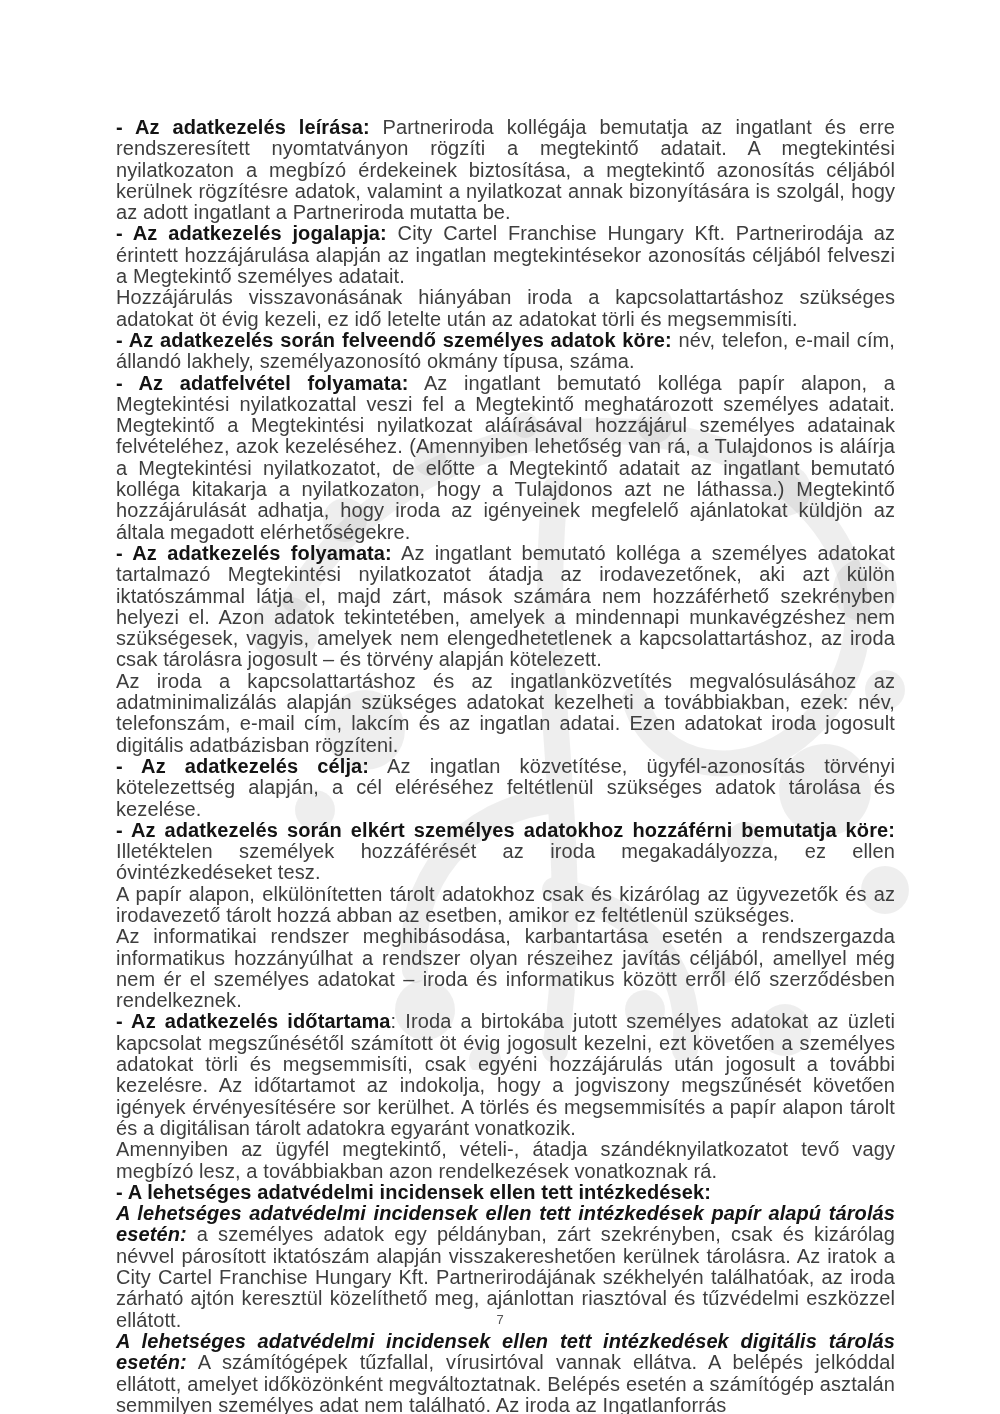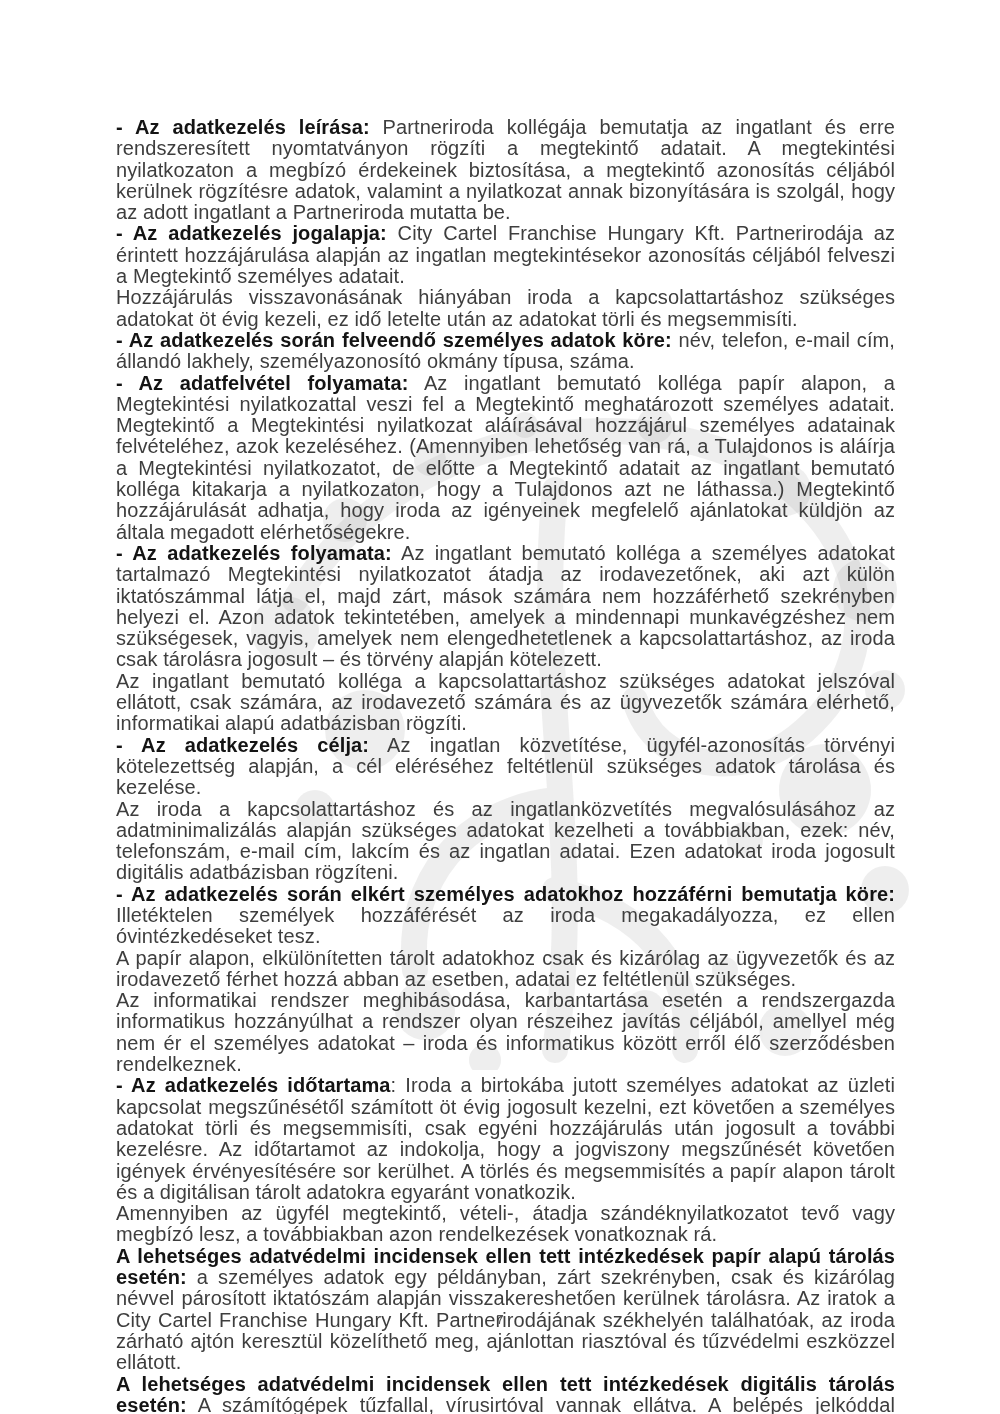--- a/index.html
+++ b/index.html
@@ -40,20 +40,21 @@
     margin: 0;
     padding: 0;
   }
   .lead-b {
     font-weight: bold;
     font-style: normal;
     color: #141414;
   }
   .lead-bi {
     font-weight: bold;
+    font-style: italic;
     color: #141414;
   }
   .page-number {
     position: absolute;
     left: 0;
     top: 1312px;
     width: 100%;
     text-align: center;
     z-index: 1;
     color: #555555;
@@ -96,27 +97,27 @@
     </g>
   </svg>
 
   <div class="content">
     <p class="para"><span class="lead-b">- Az adatkezelés leírása:</span><span> Partneriroda kollégája bemutatja az ingatlant és erre rendszeresített nyomtatványon rögzíti a megtekintő adatait. A megtekintési nyilatkozaton a megbízó érdekeinek biztosítása, a megtekintő azonosítás céljából kerülnek rögzítésre adatok, valamint a nyilatkozat annak bizonyítására is szolgál, hogy az adott ingatlant a Partneriroda mutatta be.</span></p>
     <p class="para"><span class="lead-b">- Az adatkezelés jogalapja:</span><span> City Cartel Franchise Hungary Kft. Partnerirodája az érintett hozzájárulása alapján az ingatlan megtekintésekor azonosítás céljából felveszi a Megtekintő személyes adatait.</span></p>
     <p class="para"><span>Hozzájárulás visszavonásának hiányában iroda a kapcsolattartáshoz szükséges adatokat öt évig kezeli, ez idő letelte után az adatokat törli és megsemmisíti.</span></p>
     <p class="para"><span class="lead-b">- Az adatkezelés során felveendő személyes adatok köre:</span><span> név, telefon, e-mail cím, állandó lakhely, személyazonosító okmány típusa, száma.</span></p>
     <p class="para"><span class="lead-b">- Az adatfelvétel folyamata:</span><span> Az ingatlant bemutató kolléga papír alapon, a Megtekintési nyilatkozattal veszi fel a Megtekintő meghatározott személyes adatait. Megtekintő a Megtekintési nyilatkozat aláírásával hozzájárul személyes adatainak felvételéhez, azok kezeléséhez. (Amennyiben lehetőség van rá, a Tulajdonos is aláírja a Megtekintési nyilatkozatot, de előtte a Megtekintő adatait az ingatlant bemutató kolléga kitakarja a nyilatkozaton, hogy a Tulajdonos azt ne láthassa.) Megtekintő hozzájárulását adhatja, hogy iroda az igényeinek megfelelő ajánlatokat küldjön az általa megadott elérhetőségekre.</span></p>
     <p class="para"><span class="lead-b">- Az adatkezelés folyamata:</span><span> Az ingatlant bemutató kolléga a személyes adatokat tartalmazó Megtekintési nyilatkozatot átadja az irodavezetőnek, aki azt külön iktatószámmal látja el, majd zárt, mások számára nem hozzáférhető szekrényben helyezi el. Azon adatok tekintetében, amelyek a mindennapi munkavégzéshez nem szükségesek, vagyis, amelyek nem elengedhetetlenek a kapcsolattartáshoz, az iroda csak tárolásra jogosult – és törvény alapján kötelezett.</span></p>
-    <p class="para"><span>Az ingatlant bemutató kolléga a kapcsolattartáshoz szükséges adatokat jelszóval ellátott, csak számára, az irodavezető számára és az ügyvezetők számára elérhető, informatikai alapú adatbázisban rögzíti.</span></p>
+    <p class="para"><span>Az iroda a kapcsolattartáshoz és az ingatlanközvetítés megvalósulásához az adatminimalizálás alapján szükséges adatokat kezelheti a továbbiakban, ezek: név, telefonszám, e-mail cím, lakcím és az ingatlan adatai. Ezen adatokat iroda jogosult digitális adatbázisban rögzíteni.</span></p>
     <p class="para"><span class="lead-b">- Az adatkezelés célja:</span><span> Az ingatlan közvetítése, ügyfél-azonosítás törvényi kötelezettség alapján, a cél eléréséhez feltétlenül szükséges adatok tárolása és kezelése.</span></p>
-    <p class="para"><span>Az iroda a kapcsolattartáshoz és az ingatlanközvetítés megvalósulásához az adatminimalizálás alapján szükséges adatokat kezelheti a továbbiakban, ezek: név, telefonszám, e-mail cím, lakcím és az ingatlan adatai. Ezen adatokat iroda jogosult digitális adatbázisban rögzíteni.</span></p>
     <p class="para"><span class="lead-b">- Az adatkezelés során elkért személyes adatokhoz hozzáférni bemutatja köre:</span><span> Illetéktelen személyek hozzáférését az iroda megakadályozza, ez ellen óvintézkedéseket tesz.</span></p>
-    <p class="para"><span>A papír alapon, elkülönítetten tárolt adatokhoz csak és kizárólag az ügyvezetők és az irodavezető férhet hozzá abban az esetben, adatai ez feltétlenül szükséges.</span></p>
+    <p class="para"><span>A papír alapon, elkülönítetten tárolt adatokhoz csak és kizárólag az ügyvezetők és az irodavezető tárolt hozzá abban az esetben, amikor ez feltétlenül szükséges.</span></p>
     <p class="para"><span>Az informatikai rendszer meghibásodása, karbantartása esetén a rendszergazda informatikus hozzányúlhat a rendszer olyan részeihez javítás céljából, amellyel még nem ér el személyes adatokat – iroda és informatikus között erről élő szerződésben rendelkeznek.</span></p>
     <p class="para"><span class="lead-b">- Az adatkezelés időtartama</span><span>: Iroda a birtokába jutott személyes adatokat az üzleti kapcsolat megszűnésétől számított öt évig jogosult kezelni, ezt követően a személyes adatokat törli és megsemmisíti, csak egyéni hozzájárulás után jogosult a további kezelésre. Az időtartamot az indokolja, hogy a jogviszony megszűnését követően igények érvényesítésére sor kerülhet. A törlés és megsemmisítés a papír alapon tárolt és a digitálisan tárolt adatokra egyaránt vonatkozik.</span></p>
     <p class="para"><span>Amennyiben az ügyfél megtekintő, vételi-, átadja szándéknyilatkozatot tevő vagy megbízó lesz, a továbbiakban azon rendelkezések vonatkoznak rá.</span></p>
+    <p class="para"><span class="lead-b">- A lehetséges adatvédelmi incidensek ellen tett intézkedések:</span><span></span></p>
     <p class="para"><span class="lead-bi">A lehetséges adatvédelmi incidensek ellen tett intézkedések papír alapú tárolás esetén:</span><span> a személyes adatok egy példányban, zárt szekrényben, csak és kizárólag névvel párosított iktatószám alapján visszakereshetően kerülnek tárolásra. Az iratok a City Cartel Franchise Hungary Kft. Partnerirodájának székhelyén találhatóak, az iroda zárható ajtón keresztül közelíthető meg, ajánlottan riasztóval és tűzvédelmi eszközzel ellátott.</span></p>
     <p class="para"><span class="lead-bi">A lehetséges adatvédelmi incidensek ellen tett intézkedések digitális tárolás esetén:</span><span> A számítógépek tűzfallal, vírusirtóval vannak ellátva. A belépés jelkóddal ellátott, amelyet időközönként megváltoztatnak. Belépés esetén a számítógép asztalán semmilyen személyes adat nem található. Az iroda az Ingatlanforrás</span></p>
   </div>
 
   <div class="page-number">7</div>
 
 </div>
 
 </body></html>

